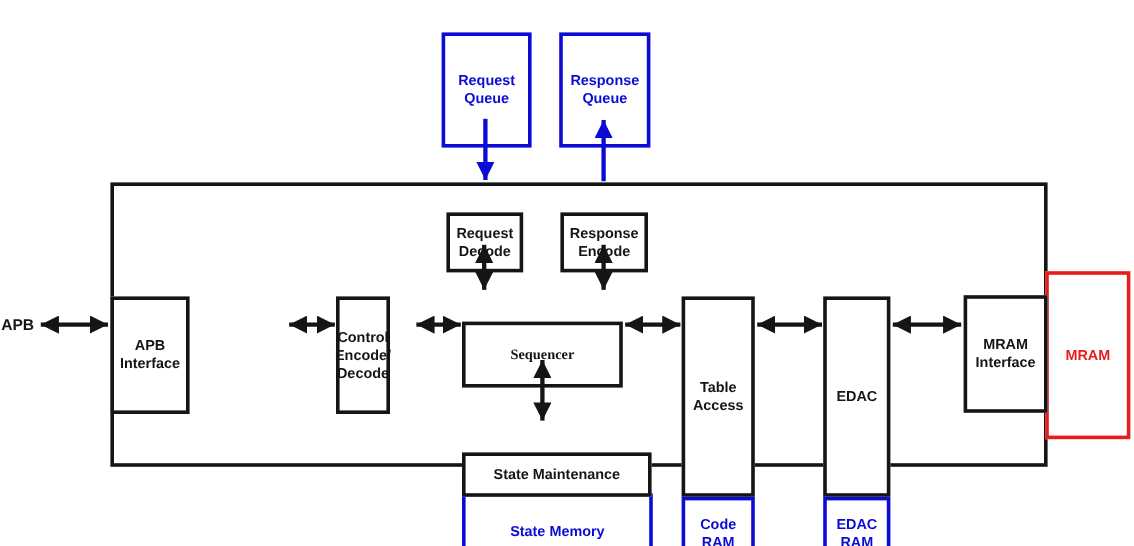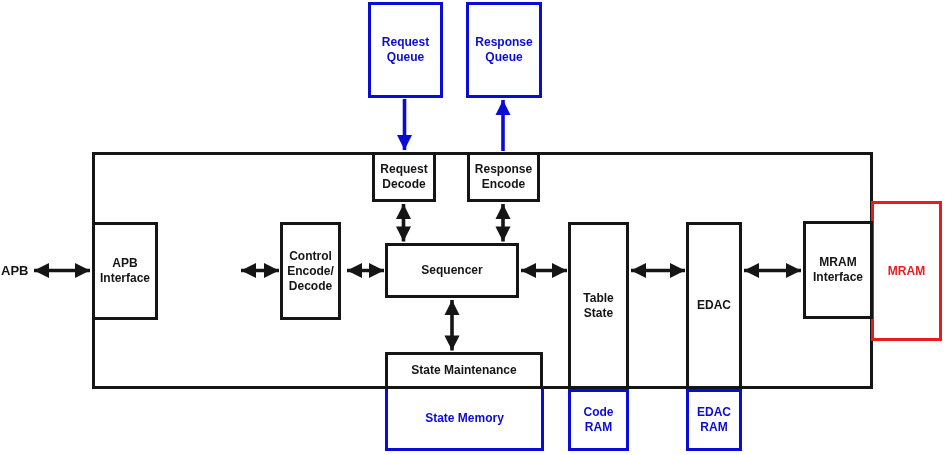--- a/index.html
+++ b/index.html
@@ -21,20 +21,21 @@
     box-sizing:border-box;
     background:#ffffff;
     border:3px solid var(--ink);
     display:flex;align-items:center;justify-content:center;
     text-align:center;
     font-weight:bold;
     font-size:12px;line-height:1.25;
     color:var(--ink);
     white-space:pre-line;
     z-index:2;
+    margin-top:25px;
   }
   .outer{
     position:absolute;
     box-sizing:border-box;
     border:3px solid var(--ink);
     background:transparent;
     left:92px;top:152px;width:781px;height:237px;
     z-index:0;
   }
   .blue-box{border-color:var(--blue);color:var(--blue);z-index:0;}
@@ -44,22 +45,22 @@
   .request-queue{left:368px;top:2px;width:75px;height:96px;}
   .response-queue{left:466px;top:2px;width:76px;height:96px;}
 
   
   .request-decode{left:372px;top:152px;width:64px;height:50px;}
   .response-encode{left:467px;top:152px;width:73px;height:50px;}
 
   
   .apb-interface{left:92px;top:222px;width:66px;height:98px;}
   .csr{left:155px;top:222px;width:84px;height:98px;}
-  .ced{left:280px;top:222px;width:61px;height:98px;}
-  .sequencer{left:385px;top:243px;width:134px;height:55px;}
+  .ced{left:280px;top:222px;width:45px;height:98px;}
+  .sequencer{left:385px;top:243px;width:134px;height:55px;font-family:Liberation Serif, serif;}
   .table-access{left:568px;top:222px;width:61px;height:167px;}
   .edac{left:686px;top:222px;width:56px;height:167px;}
   .mram-interface{left:803px;top:221px;width:70px;height:98px;z-index:3;}
   .mram{left:871px;top:201px;width:71px;height:140px;}
 
   
   .state-maintenance{left:385px;top:352px;width:158px;height:37px;}
   .state-memory{left:385px;top:386px;width:159px;height:65px;}
   .code-ram{left:568px;top:389px;width:61px;height:62px;}
   .edac-ram{left:686px;top:389px;width:56px;height:62px;}
@@ -93,21 +94,21 @@
   <div class="box response-encode">Response
 Encode</div>
 
   <div class="box apb-interface">APB
 Interface</div>
   <div class="box ced">Control
 Encode/
 Decode</div>
   <div class="box sequencer">Sequencer</div>
   <div class="box table-access">Table
-State</div>
+Access</div>
   <div class="box edac">EDAC</div>
   <div class="box mram-interface">MRAM
 Interface</div>
 
   <div class="box red-box mram">MRAM</div>
 
   <div class="box state-maintenance">State Maintenance</div>
   <div class="box blue-box state-memory">State Memory</div>
   <div class="box blue-box code-ram">Code
 RAM</div>

